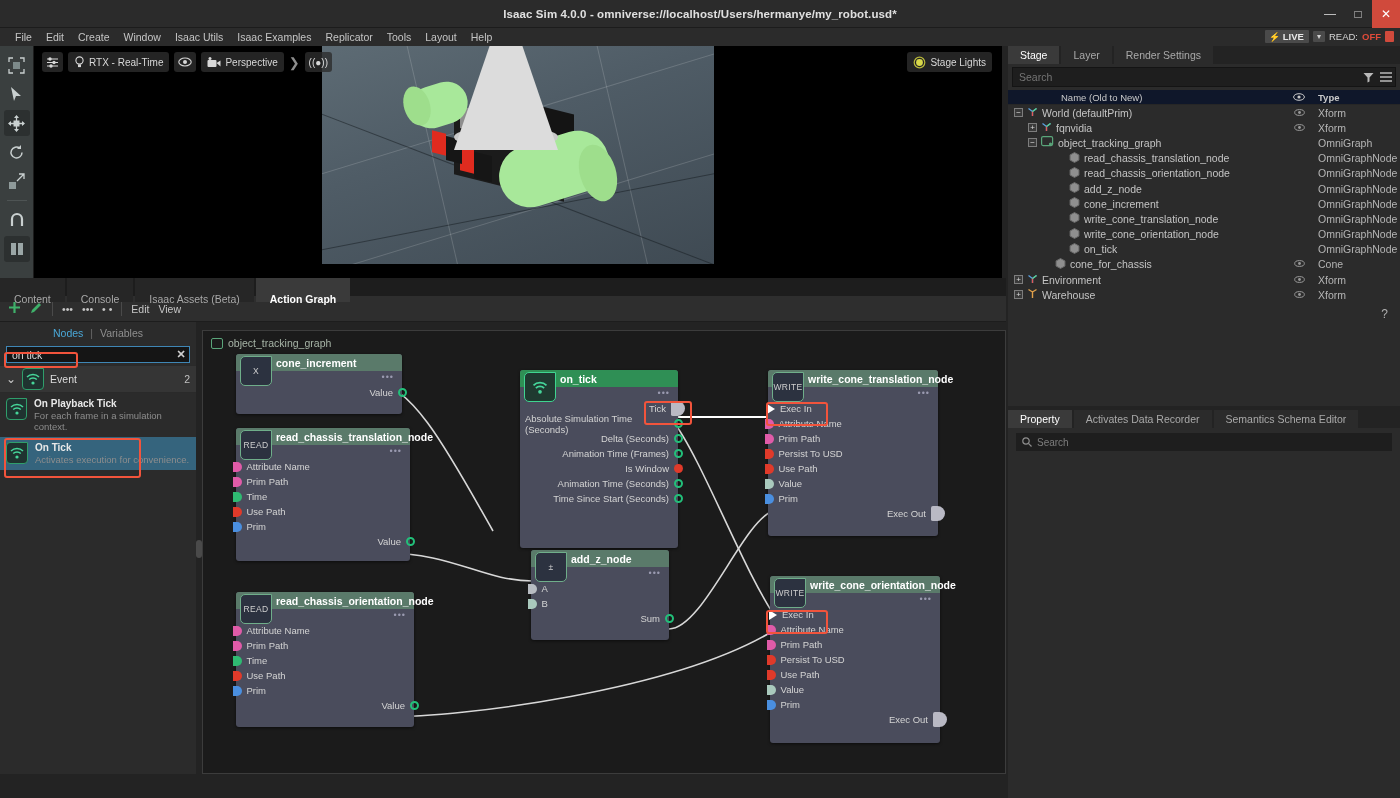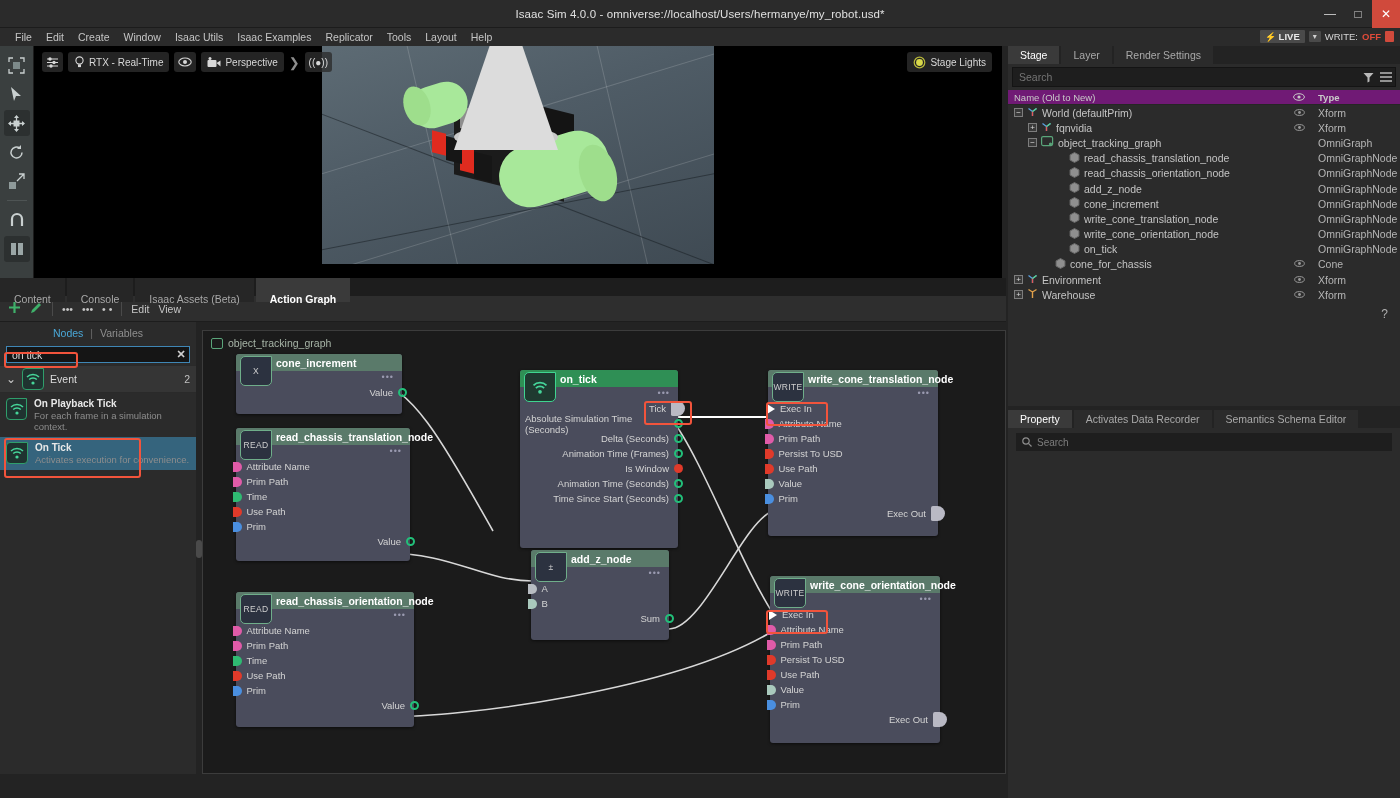--- a/index.html
+++ b/index.html
@@ -11,21 +11,21 @@
     overflow: hidden;
   }
   .app { position: relative; width: 1400px; height: 798px; }
 
   
   .titlebar {
     position: absolute; top:0; left:0; width:1400px; height:28px;
     background:#2b2b2b; display:flex; align-items:center; justify-content:center;
     border-bottom:1px solid #1c1c1c;
   }
-  .titlebar .title { font-size:11.5px; font-weight:normal; color:#e0e0e0; letter-spacing:.1px; }
+  .titlebar .title { font-size:11.5px; font-weight:bold; color:#e0e0e0; letter-spacing:.1px; }
   .win-btns { position:absolute; right:0; top:0; height:28px; display:flex; }
   .win-btn { width:28px; height:28px; display:flex; align-items:center; justify-content:center;
              color:#cfcfcf; font-size:12px; }
   .win-btn.close { background:#d04a3c; color:#fff; }
 
   
   .menubar {
     position:absolute; top:28px; left:0; width:1400px; height:18px;
     background:#2b2b2b; display:flex; align-items:center; padding-left:8px; gap:0px;
   }
@@ -84,22 +84,22 @@
   .stage-panel { position:absolute; left:1008px; top:46px; width:392px; height:360px; background:#2b2b2b; }
   .tabrow { display:flex; height:18px; background:#232323; }
   .tab { padding:0 12px; line-height:18px; font-size:10.5px; color:#a9a9a9; background:#2b2b2b;
          margin-right:2px; }
   .tab.active { background:#3a3a3a; color:#ffffff; }
   .searchrow { display:flex; align-items:center; height:20px; background:#1e1e1e; margin:3px 4px;
                border:1px solid #141414; }
   .searchrow input { flex:1; background:transparent; border:0; outline:0; color:#cfcfcf; font-size:10.5px;
                      padding-left:6px; font-family:"Liberation Sans", sans-serif;}
   .ico-btn { width:18px; display:flex; align-items:center; justify-content:center; color:#b9b9b9; }
-  .tree-head { display:flex; height:15px; background:#701a75; align-items:center;
-               font-size:9.5px; color:#c9c9c9; border-bottom:1px solid #262626;}
+  .tree-head { display:flex; height:15px; background:#0f172a; align-items:center;
+               font-size:9.5px; color:#c9c9c9; border-bottom:1px solid #262626;padding-left:47px;}
   .tree-head .c-name { flex:1; padding-left:6px; }
   .tree-head .c-eye { width:26px; text-align:center; }
   .tree-head .c-type { width:88px; padding-left:6px;font-weight:bold; }
   .tree-body { height:280px; overflow:hidden; background:#2b2b2b; }
   .trow { display:flex; height:15.2px; align-items:center; font-size:10.5px; color:#c4c4c4; }
   .trow .c-name { flex:1; display:flex; align-items:center; gap:4px; }
   .trow .c-eye { width:26px; text-align:center; color:#9a9a9a; font-size:9px;}
   .trow .c-type { width:88px; padding-left:6px; color:#b5b5b5; }
   .expander { width:9px; height:9px; border:1px solid #7d7d7d; background:#3a3a3a; color:#ddd;
               font-size:8px; line-height:7px; text-align:center; display:inline-block; }
@@ -204,21 +204,21 @@
     <div class="menu-item">Layout</div>
     <div class="menu-item">Help</div>
   </div>
 
   <div class="live-group">
     <div class="live-chip">
       <span class="bolt">⚡</span>
       <span>LIVE</span>
     </div>
     <div class="chev-chip">▾</div>
-    <span class="cache-txt">WRITE:</span>
+    <span class="cache-txt">READ:</span>
     <span class="cache-off">OFF</span>
     <span class="cache-icon"></span>
   </div>
 
   <div class="ltool">
     <div class="ltool-btn">
       <svg width="17" height="17" viewBox="0 0 17 17">
         <path d="M1 5V1h4M12 1h4v4M16 12v4h-4M5 16H1v-4" stroke="#c9d0d0" stroke-width="1.3" fill="none"></path>
         <rect x="5" y="5" width="7" height="7" fill="#7d8a8a"></rect>
       </svg>

